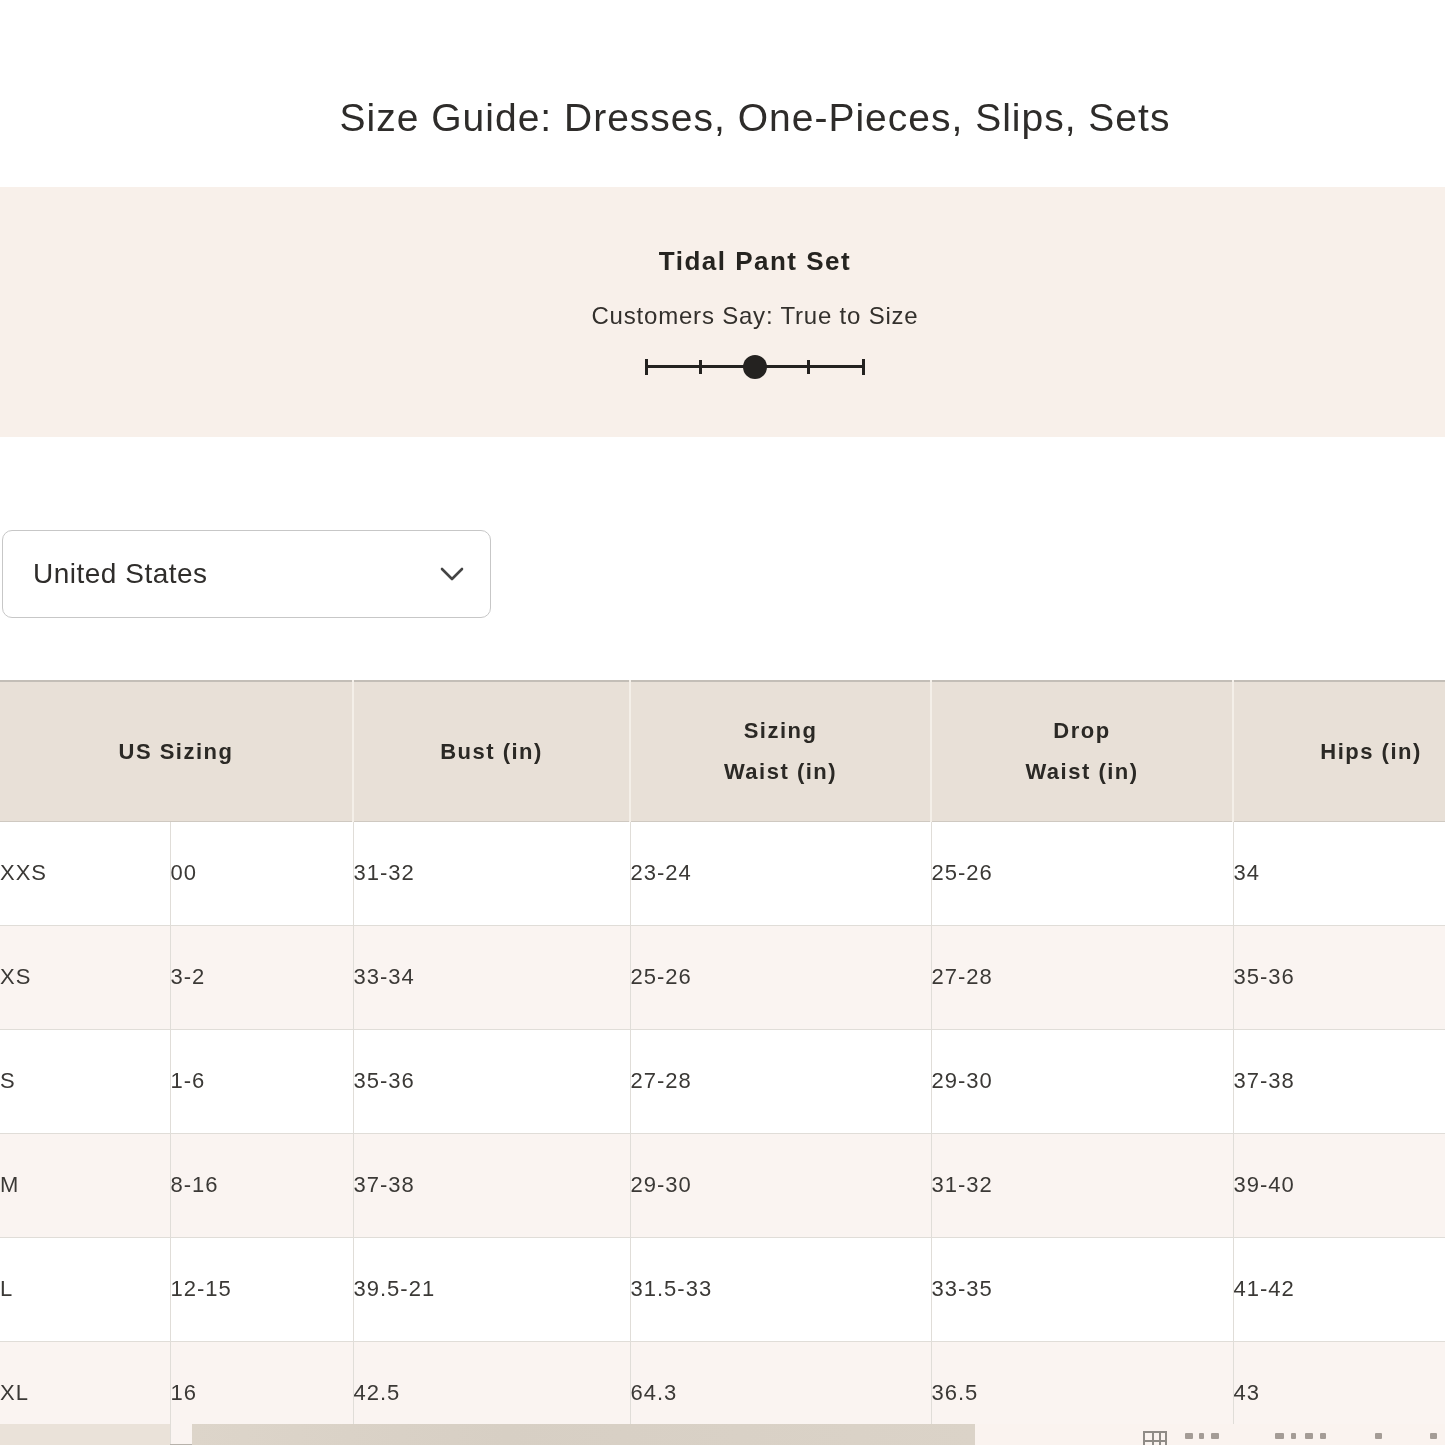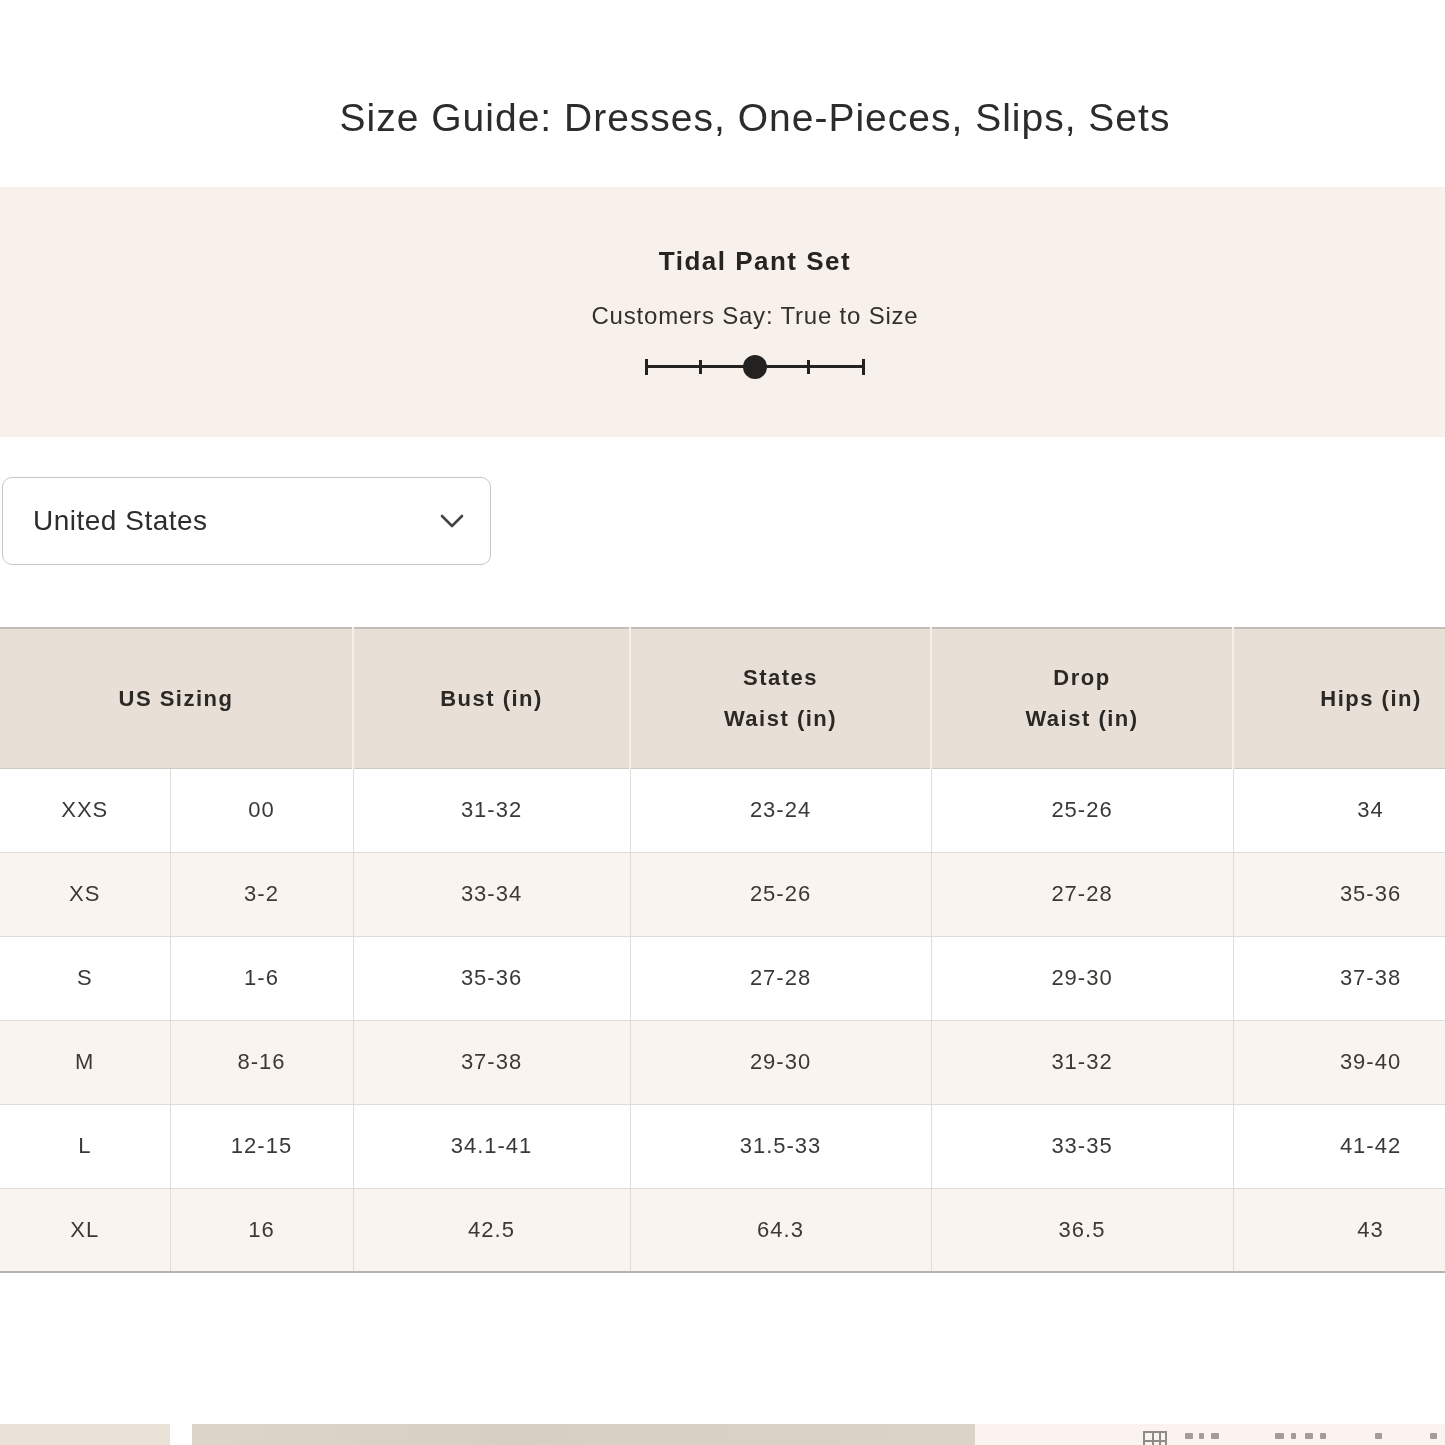--- a/index.html
+++ b/index.html
@@ -19,38 +19,38 @@
   .fit-scale { position:relative; width:220px; height:26px; margin:24px auto 0; }
   .scale-line { position:absolute; left:0; right:0; top:11px; height:3px; background:#242220; }
   .scale-tick { position:absolute; width:3px; background:#242220; }
   .tick-end   { top:5px;  height:16px; }
   .tick-mid   { top:6px;  height:14px; }
   .t0 { left:0; } .t1 { left:54px; } .t3 { left:162px; } .t4 { right:0; }
   .scale-dot  { position:absolute; left:calc(50% - 12px); top:1px; width:24px; height:24px;
                 border-radius:50%; background:#242220; }
 
   
-  .country-select { margin:40px 0 0 2px; width:489px; height:88px; background:#fff;
+  .country-select { margin:93px 0 0 2px; width:489px; height:88px; background:#fff;
                     border:1px solid #c7c7c7; border-radius:10px; display:flex;
                     align-items:center; justify-content:space-between; padding:0 26px 0 30px;
                     cursor:pointer; }
   .country-select span.val { font-size:28px; letter-spacing:0.5px; color:#2f2d2b; }
   .chev { width:24px; height:16px; }
 
   
   .table-wrap { margin-top:62px; }
   table { width:1508px; table-layout:fixed; border-collapse:collapse;
           border-top:2px solid #c3beb7; border-bottom:2px solid #b7b2ab; }
   thead th { height:140px; background:#e8e0d7; font-size:22px; font-weight:700;
              letter-spacing:1.5px; color:#2b2925; border-bottom:1px solid #cfc9c1;
              vertical-align:middle; }
   thead th + th { border-left:2px solid #f4efe8; }
   thead .hdr { max-width:178px; margin:0 auto; }
   thead .hdr span { display:block; line-height:41px; }
-  tbody td { height:84px; text-align:center; vertical-align:middle; font-size:22px;
+  tbody td { height:104px; text-align:left; vertical-align:middle; font-size:22px;
              letter-spacing:1px; color:#3b3936; border:1px solid #e0ddd8; background:#fff; }
   tbody td:first-child { border-left:none; }
   tbody tr:nth-child(even) td { background:#faf4f1; }
 
   
   .footer-strip { position:absolute; left:0; top:1424px; width:1510px; height:40px; }
   .footer-strip > div { position:absolute; top:0; height:40px; }
   .thumb-left   { left:0;    width:170px; background:#eae2d9; }
   .thumb-center { left:192px; width:783px; background:#d9d1c6;
                   background-image:linear-gradient(90deg,#ddd5ca 0%,#d7cfc4 40%,#dbd3c8 100%); }
@@ -112,21 +112,21 @@
               </div>
           </th>
           <th>
             <div class="hdr">
                 <span>Bust (in)</span>
                 <span></span>
               </div>
           </th>
           <th>
             <div class="hdr">
-                <span>States</span>
+                <span>Sizing</span>
                 <span>Waist (in)</span>
               </div>
           </th>
           <th>
             <div class="hdr">
                 <span>Drop</span>
                 <span>Waist (in)</span>
               </div>
           </th>
           <th>
@@ -166,21 +166,21 @@
           <td>M</td>
           <td>8-16</td>
           <td>37-38</td>
           <td>29-30</td>
           <td>31-32</td>
           <td>39-40</td>
         </tr>
         <tr>
           <td>L</td>
           <td>12-15</td>
-          <td>34.1-41</td>
+          <td>39.5-21</td>
           <td>31.5-33</td>
           <td>33-35</td>
           <td>41-42</td>
         </tr>
         <tr>
           <td>XL</td>
           <td>16</td>
           <td>42.5</td>
           <td>64.3</td>
           <td>36.5</td>

